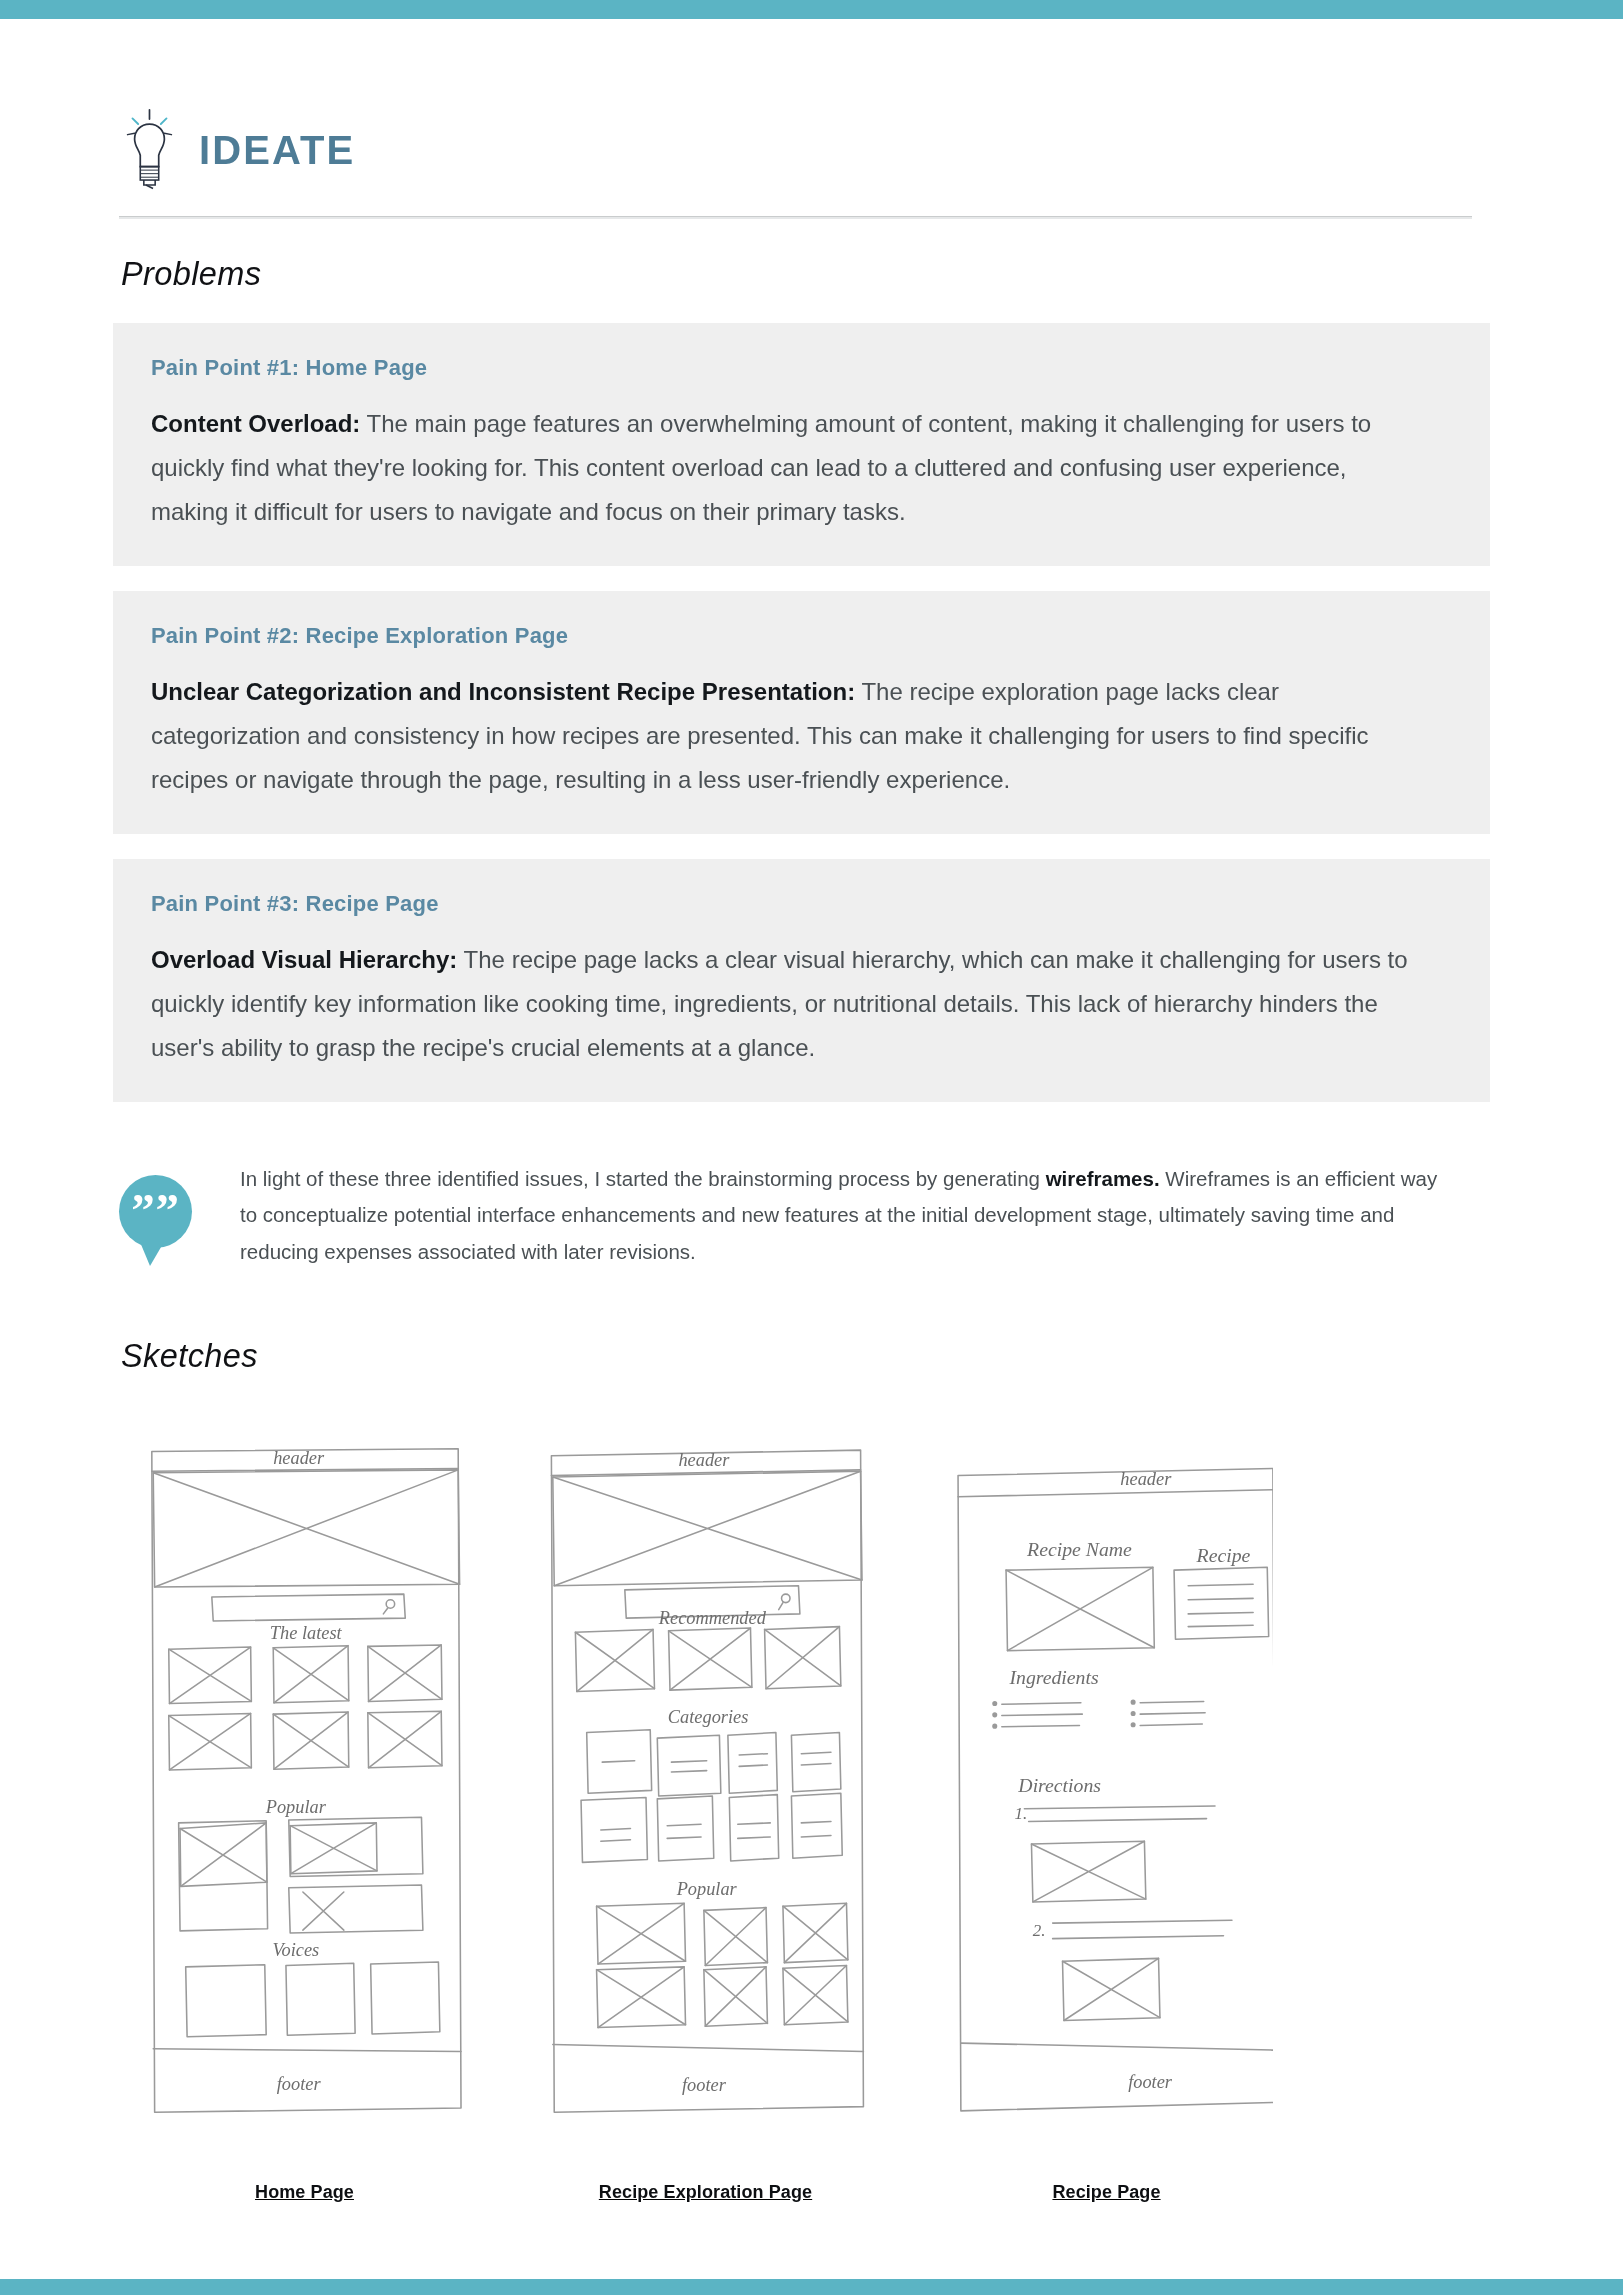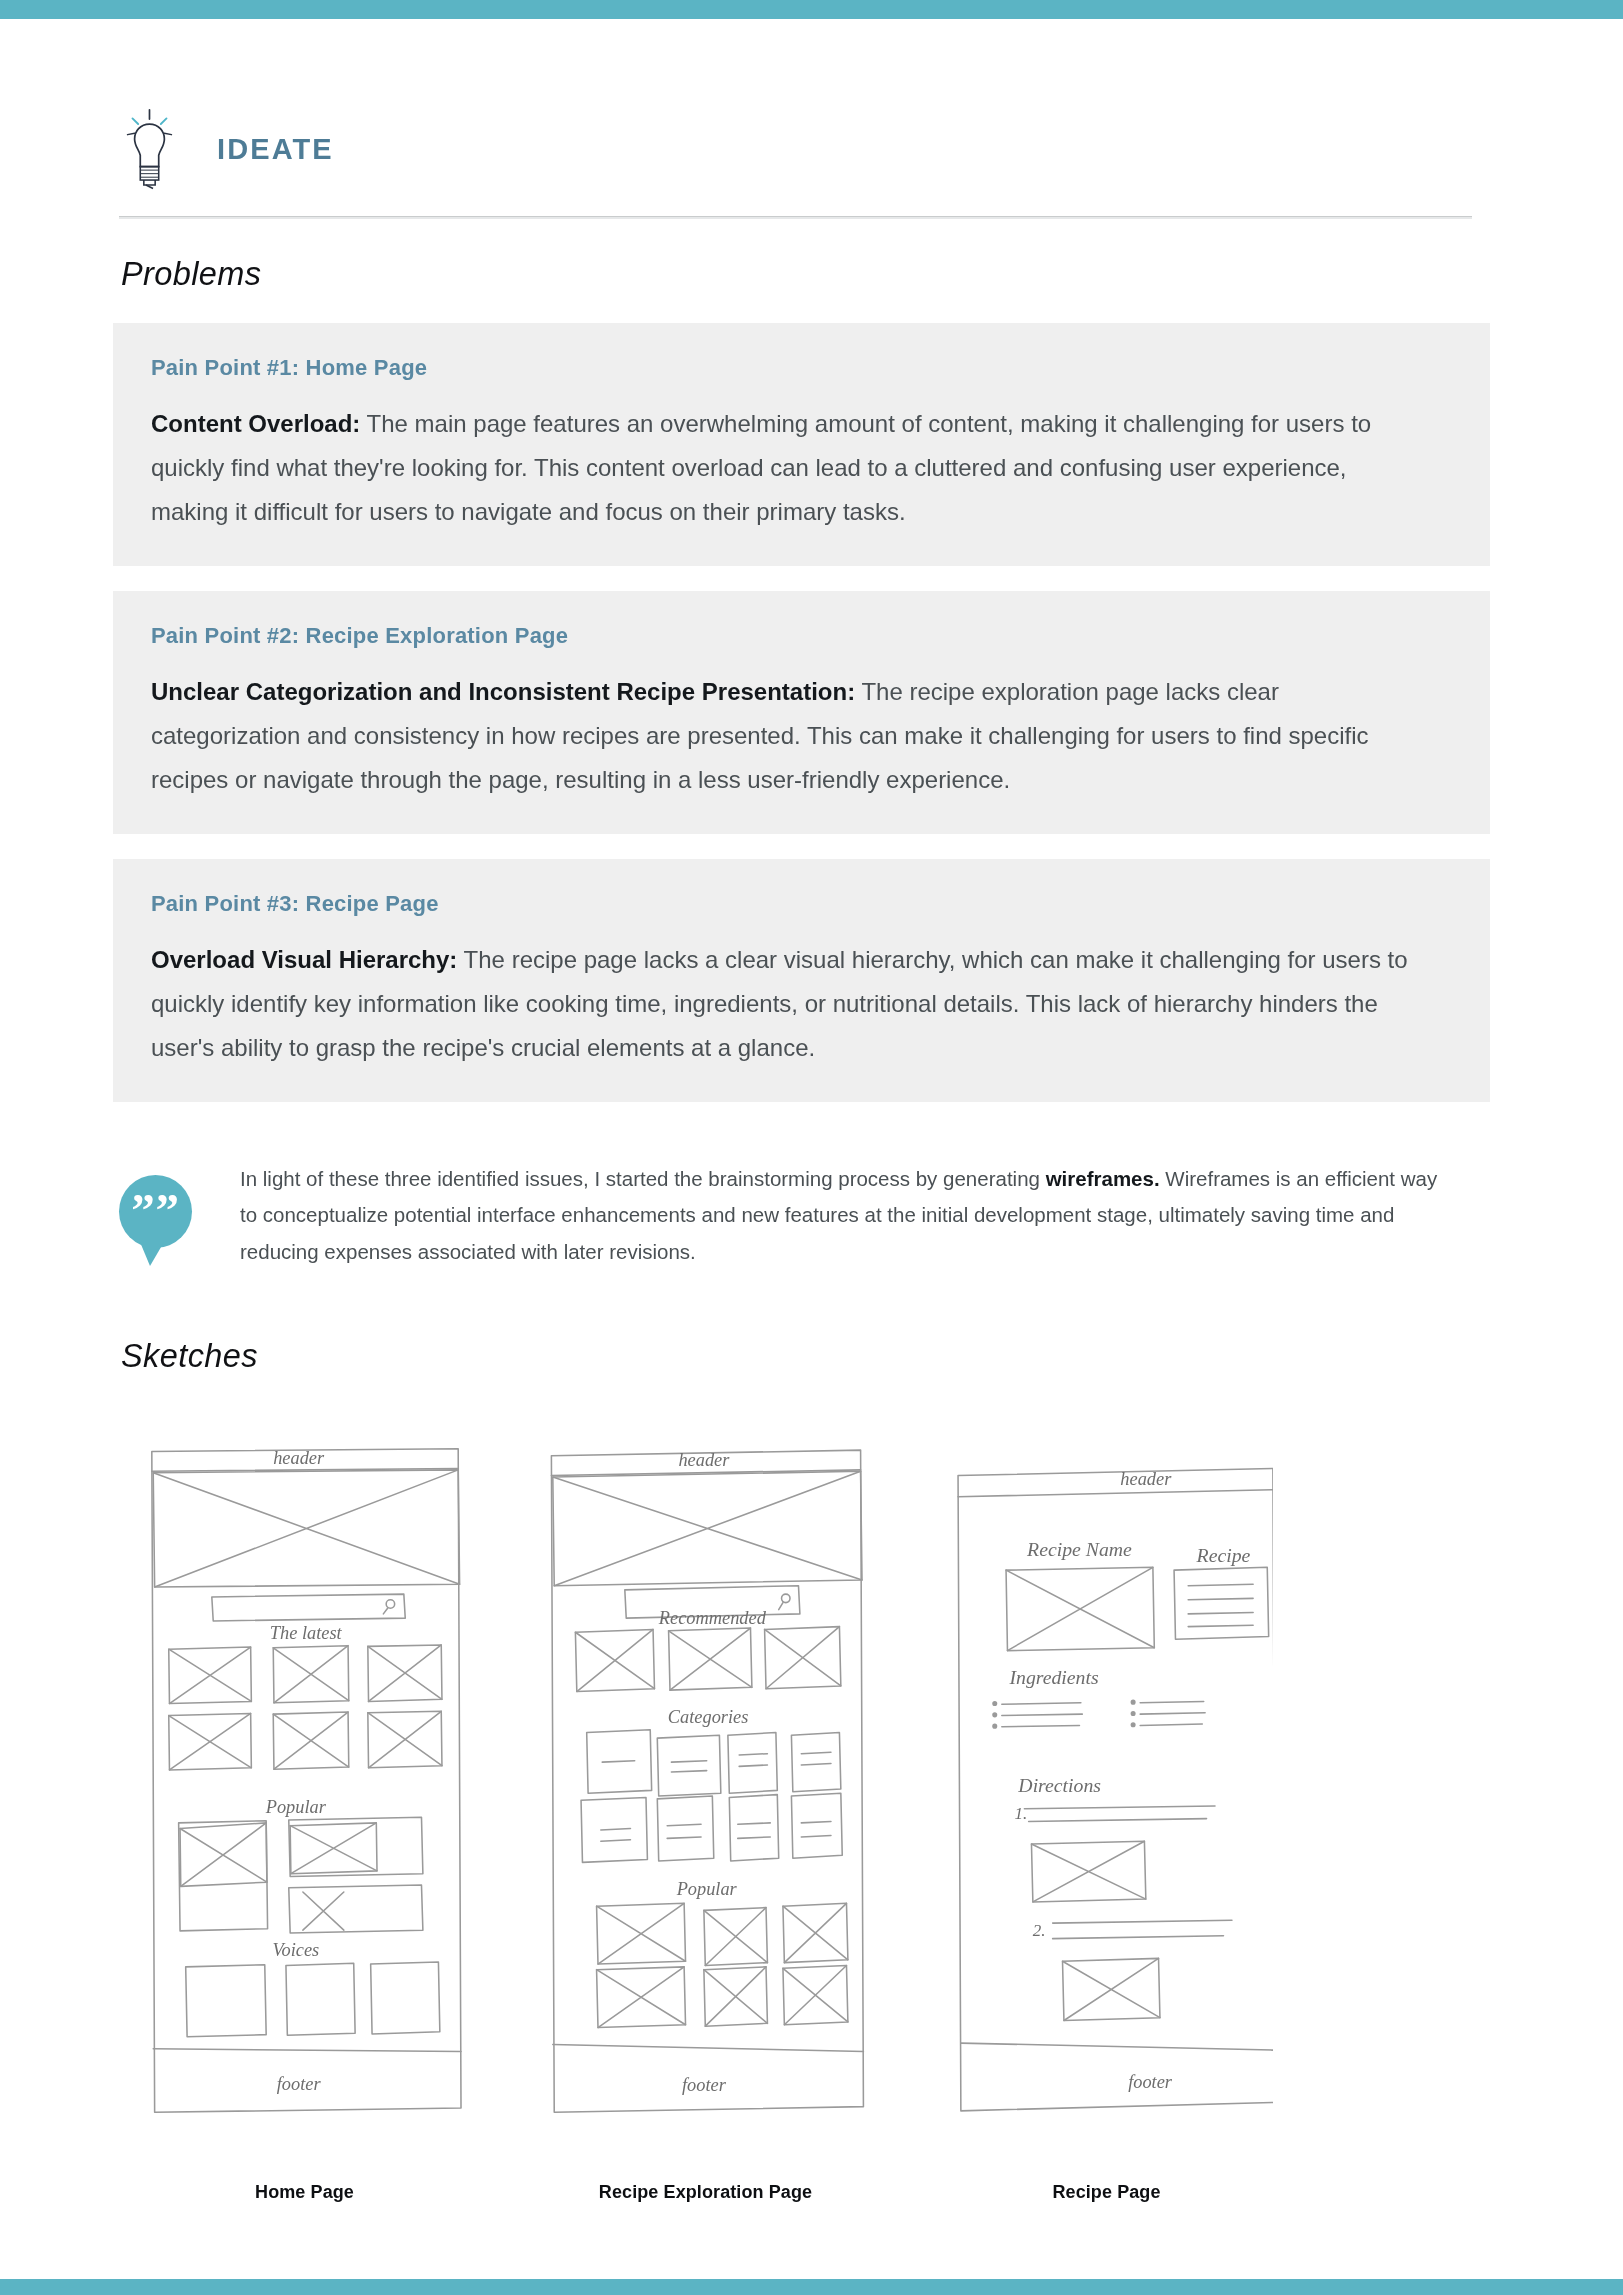--- a/index.html
+++ b/index.html
@@ -18,22 +18,22 @@
 
   .page { position:absolute; left:0; top:19px; width:1623px; }
 
   
   .ideate-head {
     display:flex; align-items:center;
     margin:88px 0 0 119px;
   }
   .bulb { width:61px; height:85px; position:relative; flex:0 0 auto; }
   .ideate-title {
-    font-size:29px; font-weight:bold; letter-spacing:2.1px;
-    color:#4E7C96; margin-left:37px; line-height:1;
+    font-size:40px; font-weight:bold; letter-spacing:2.1px;
+    color:#4E7C96; margin-left:19px; line-height:1;
   }
   .rule {
     margin:24px 119px 0 119px; height:2.8px;
     background:linear-gradient(to bottom,#c9cccd 0 1.4px,#e6e8e9 1.4px 2.8px);
     width:1353px;
   }
 
   
   .section-title {
     margin:37px 0 0 121px;
@@ -85,21 +85,21 @@
   }
   .quote-text {
     margin-left:48px; color:#4A5054;
     font-size:20.5px; line-height:1.78; max-width:1215px;
   }
   .quote-text b { color:#14181c; font-weight:bold;text-align:center; }
 
   
   .sketch-row {
     display:flex; justify-content:center; align-items:flex-start;
-    margin:61px 0 0 0; gap:48px; padding-right:212px;
+    margin:61px 0 0 0; gap:48px; padding-right:212px;text-decoration:underline;
   }
   .sketch-col { width:353px; display:flex; flex-direction:column; align-items:center; }
   .sketch-frame { width:332px; height:713px; position:relative; }
   .sketch-frame svg { display:block; width:100%; height:100%; }
   .sketch-caption {
     margin-top:32.5px; font-size:18px; font-weight:bold; color:#0d0f12;
     text-align:left; letter-spacing:0.1px;
   }
 </style>
 </head>

